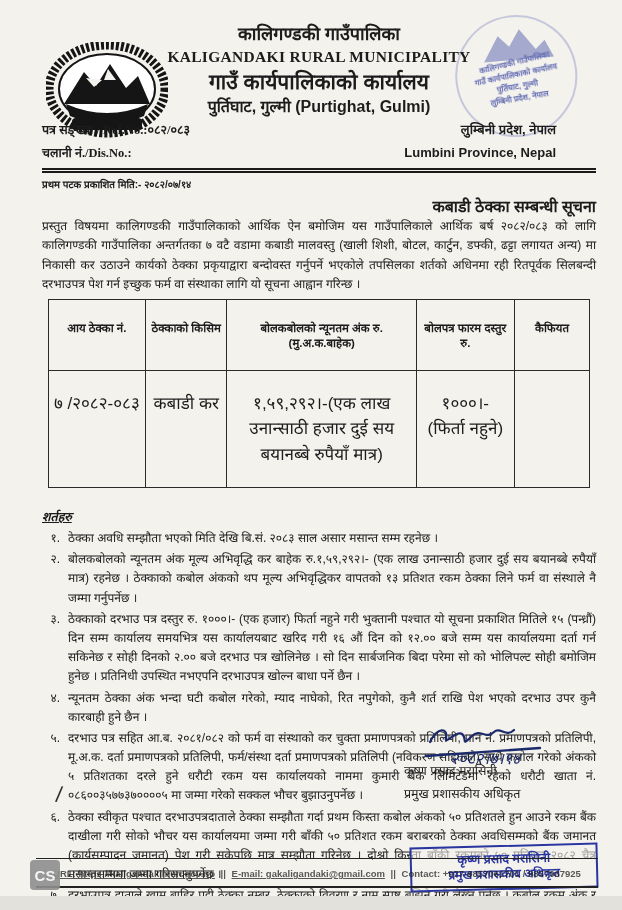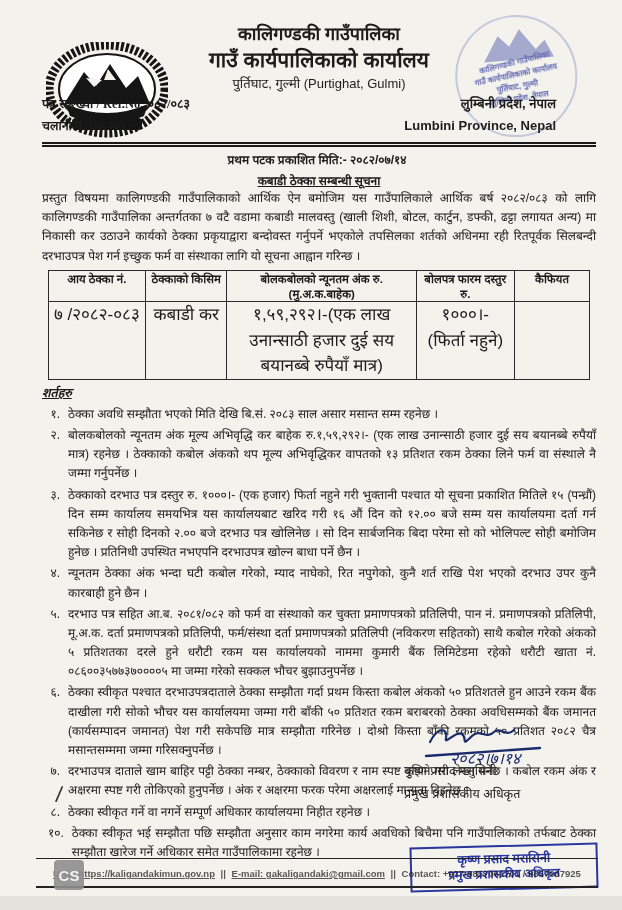--- a/index.html
+++ b/index.html
@@ -31,42 +31,42 @@
   }
   .seal-line { font-size: 8px; font-weight: bold; line-height: 1.5; white-space: nowrap; }
   .seal-line.l1 { transform: rotate(-6deg); }
   .seal-line.l2 { transform: rotate(-4deg); }
   .seal-line.l3 { transform: rotate(-2deg); }
   .head-center { text-align: center; padding-top: 8px; }
   .h-np1 { font-size: 18px; font-weight: bold; line-height: 1.35; }
   .h-en1 { font-family: "Liberation Serif", serif; font-size: 15.5px; font-weight: bold; letter-spacing: 0.3px; line-height: 1.4; }
   .h-np2 { font-size: 21px; font-weight: bold; line-height: 1.3; }
   .h-en2 { font-family: "Liberation Serif", serif; font-size: 16.5px; font-weight: bold; margin-top: 4px; line-height: 1.3; }
-  .h-loc { font-size: 13px; font-weight: normal; line-height: 1.5; }
+  .h-loc { font-size: 16px; font-weight: bold; line-height: 1.5; }
 
   .ref-block { }
   .ref-row { display: flex; justify-content: space-between; align-items: baseline; line-height: 1.7; }
   .ref-left { font-size: 12.5px; font-weight: bold; font-family: "Liberation Serif", serif; }
   .ref-right { font-size: 13px; font-weight: bold; padding-right: 40px; }
   .dbl-rule { margin-top: 4px; border-top: 2.5px solid #1a1a1a; border-bottom: 2px solid #1a1a1a; height: 5px; }
 
   
-  .pub-date { text-align: center; font-size: 12px; font-weight: 600; margin-top: 4px; padding-right: 4px; }
-  .notice-title { text-align: center; font-size: 12px; font-weight: bold; text-decoration: underline; margin-top: 4px; }
+  .pub-date { text-align: left; font-size: 10px; font-weight: 600; margin-top: 4px; padding-right: 4px; }
+  .notice-title { text-align: right; font-size: 16px; font-weight: bold; margin-top: 4px; }
   .intro { font-size: 12px; line-height: 1.62; text-align: justify; }
 
   
   table.bid { width: 98%; border-collapse: collapse; margin: 4px auto 0 auto; }
-  table.bid th, table.bid td { border: 1.4px solid #2a2a2a; padding: 0 4px; vertical-align: top; margin-left: 12px; }
+  table.bid th, table.bid td { border: 1.4px solid #2a2a2a; padding: 20px 4px; vertical-align: top; margin-left: 12px; }
   table.bid th { font-size: 11.5px; font-weight: bold; text-align: center; }
   table.bid td { font-size: 17px; text-align: center; line-height: 1.5; }
   .th-sub { display: block; font-weight: bold; }
 
   
-  .terms-head { font-size: 12.5px; font-weight: bold; font-style: italic; text-decoration: underline; margin-top: 4px; }
+  .terms-head { font-size: 12.5px; font-weight: bold; font-style: italic; text-decoration: underline; margin-top: 20px; }
   .terms { margin-top: 4px; }
   .term { display: flex; font-size: 12px; line-height: 1.6; margin-bottom: 2px; }
   .term .num { min-width: 26px; text-align: right; padding-right: 8px; padding-left: 6px; white-space: nowrap; }
   .term .txt { flex: 1; text-align: justify; }
 
   
   .sig-block { position: absolute; right: 28px; top: 720px; width: 190px; text-align: left; }
   .sig-scribble { display: block; margin-left: 18px; }
   .sig-name { font-size: 12.5px; margin-top: -6px; }
   .sig-title { font-size: 12.5px; margin-top: 6px; }
@@ -90,21 +90,20 @@
   .footer .ftxt { font-size: 9.5px; font-weight: bold; color: #222; opacity: 0.75; }
   .footer .u { text-decoration: underline; }
   .footer .sep { padding: 0 3px; }
 
   
   .cs-badge {
     position: absolute; left: 30px; top: 860px; width: 30px; height: 30px;
     background: #8f8f8f; border-radius: 4px; color: #f5f5f5;
     font-weight: bold; font-size: 15px; display: flex; align-items: center; justify-content: center;
     opacity: 0.9;
-    margin-left: 24px;
   }
   .cs-text {
     position: absolute; left: 62px; top: 862px;
     font-size: 21px; font-weight: bold; color: #9a9a9a; opacity: 0.45;
     letter-spacing: 0.5px; white-space: nowrap;
   }
   .bottom-band { position: absolute; left: 0; right: 0; bottom: 0; height: 14px; background: #e3e1dc; }
 </style>
 </head>
 <body>
@@ -131,20 +130,21 @@
       <span class="seal-line l2">गाउँ कार्यपालिकाको कार्यालय</span>
       <span class="seal-line l3">पुर्तिघाट, गुल्मी</span>
       <span class="seal-line l3">लुम्बिनी प्रदेश, नेपाल</span>
     </div>
   </div>
 
   <div class="content">
 
     <div class="head-center">
       <div class="h-np1">कालिगण्डकी गाउँपालिका</div>
+      <div class="h-en1">KALIGANDAKI RURAL MUNICIPALITY</div>
       <div class="h-np2">गाउँ कार्यपालिकाको कार्यालय</div>
       <div class="h-loc">पुर्तिघाट, गुल्मी  (Purtighat, Gulmi)</div>
     </div>
 
     <div class="ref-block">
       <div class="ref-row">
         <span class="ref-left">पत्र सङ्ख्या / Ref.No.:०८२/०८३</span>
         <span class="ref-right">लुम्बिनी प्रदेश, नेपाल</span>
       </div>
       <div class="ref-row">

